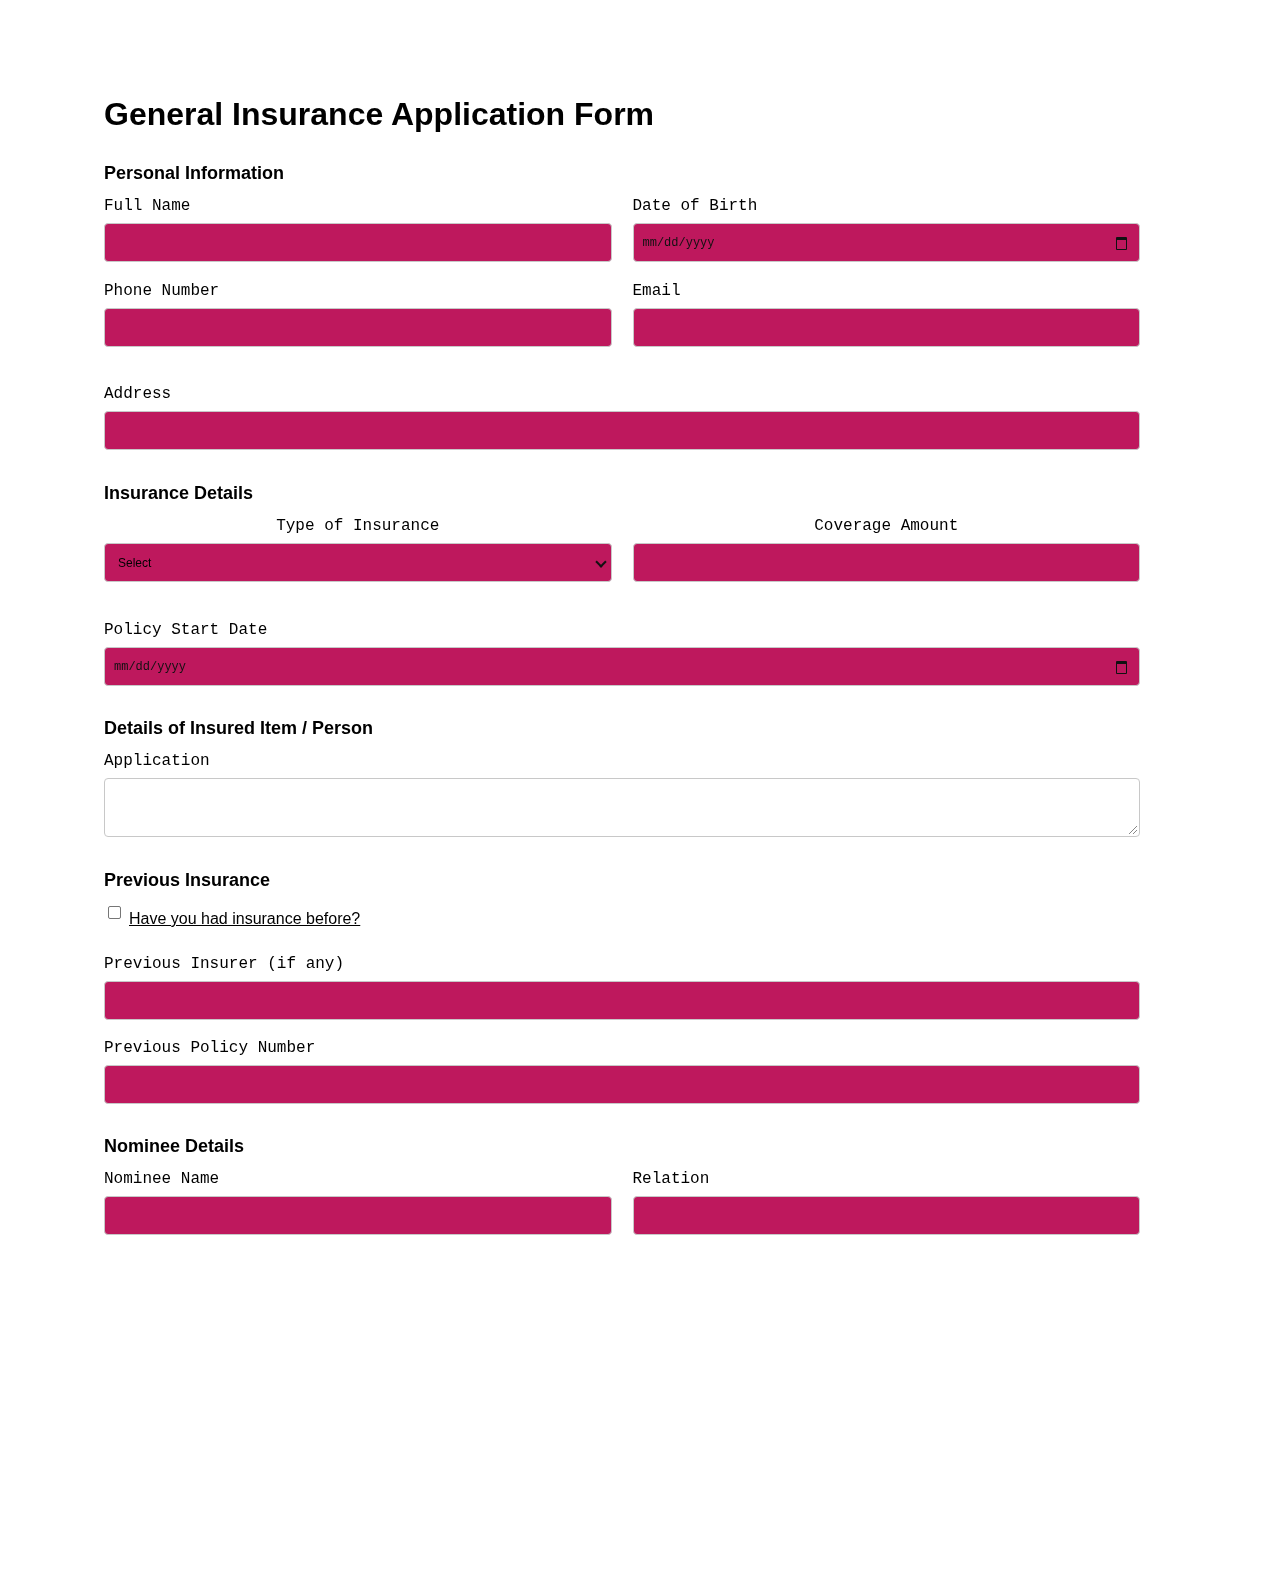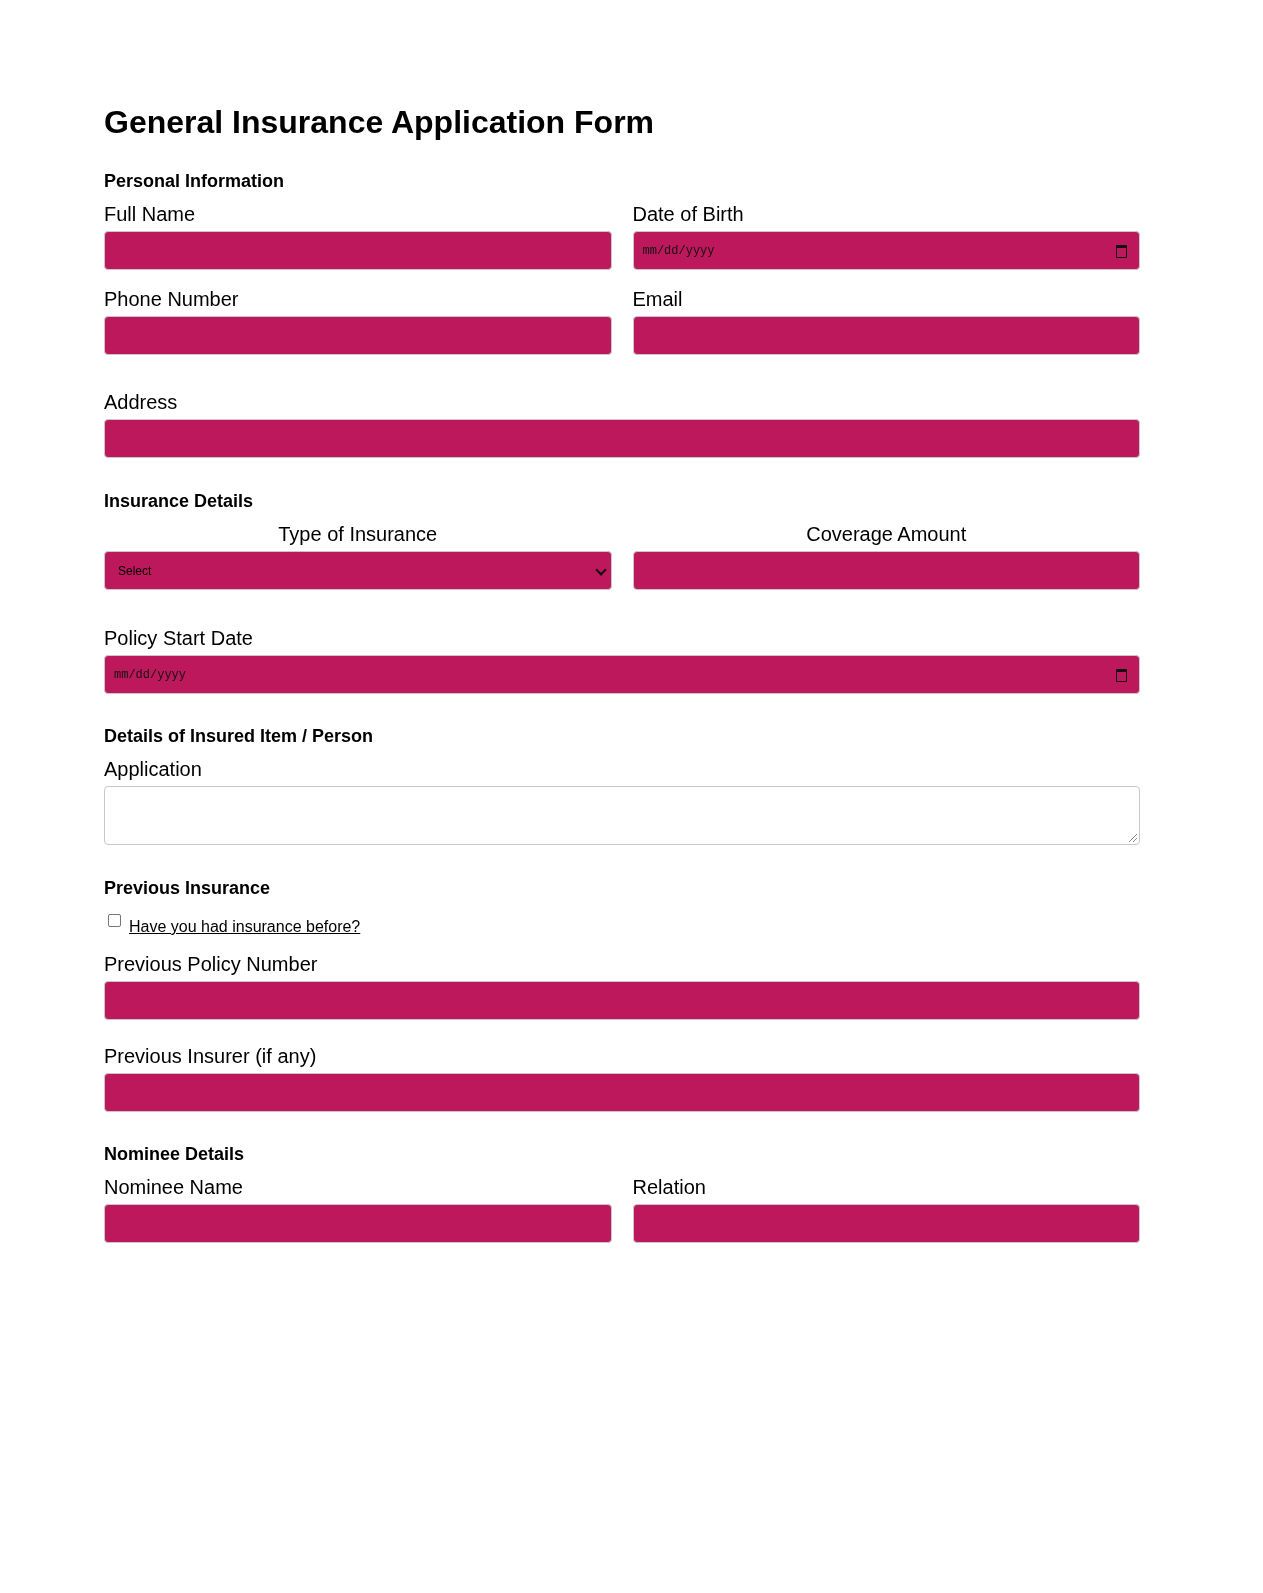--- a/index.html
+++ b/index.html
@@ -4,37 +4,38 @@
 <style>
   html, body { margin: 0; padding: 0; background: #ffffff; }
   body {
     width: 1263px; height: 1593px;
     font-family: "Liberation Sans", sans-serif;
     color: #000;
     position: relative;
   }
   .container {
     position: absolute;
-    left: 104px; top: 98px;
+    left: 104px; top: 90px;
     width: 1036px;
   }
   h1 {
     font-size: 32px; font-weight: bold;
     margin: 0; line-height: 48px;
   }
   h2 {
     font-size: 18px; font-weight: bold;
     margin: 0; line-height: 22px;
   }
   .sec1 { margin-top: 24px; }
   .row { display: flex; gap: 21px; }
   .col { flex: 1; min-width: 0; }
   label.lbl {
-    display: block; font-size: 20px; line-height: 18px;
+    display: block; font-size: 16px; line-height: 18px;
     margin-bottom: 8px;
+    font-family: Liberation Mono, monospace;
   }
   .box {
     box-sizing: border-box;
     width: 100%; height: 39px;
     border: 1px solid #c8c8c8; border-radius: 4px;
     background: #be185d;
     font-family: "Liberation Sans", sans-serif;
     font-size: 16px;
     padding: 0 12px;
     display: flex; align-items: center;
@@ -140,27 +141,27 @@
       <span class="grip"></span>
     </div>
   </div>
 
   <h2 style="margin-top:32px;">Previous Insurance</h2>
   <div class="checkrow">
     <span class="checkbox"></span>
     <span class="check-label">Have you had insurance before?</span>
   </div>
 
-  <div style="margin-top:19px;">
-    <label class="lbl">Previous Policy Number</label>
+  <div style="margin-top:27px;">
+    <label class="lbl">Previous Insurer (if any)</label>
     <div class="box"></div>
   </div>
 
-  <div style="margin-top:27px;">
-    <label class="lbl">Previous Insurer (if any)</label>
+  <div style="margin-top:19px;">
+    <label class="lbl">Previous Policy Number</label>
     <div class="box"></div>
   </div>
 
   <h2 style="margin-top:31px;">Nominee Details</h2>
   <div class="row" style="margin-top:13px;">
     <div class="col">
       <label class="lbl">Nominee Name</label>
       <div class="box"></div>
     </div>
     <div class="col">

